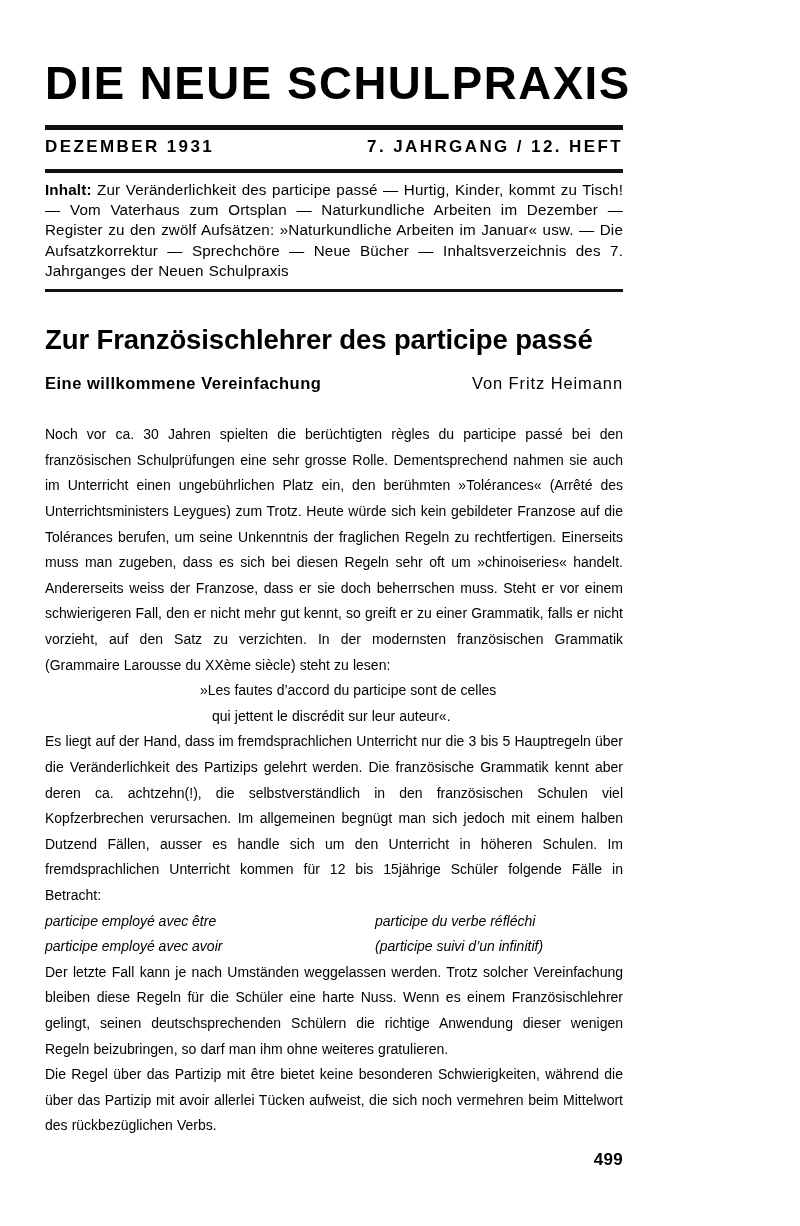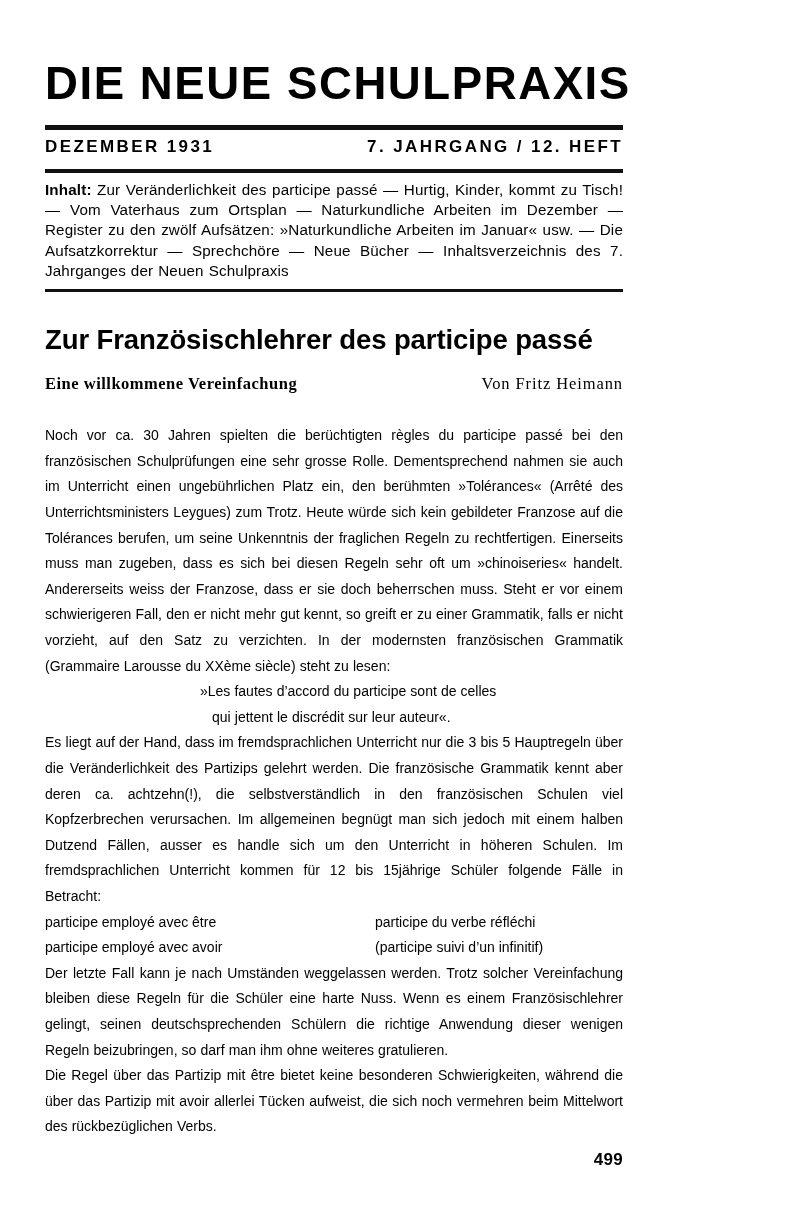--- a/index.html
+++ b/index.html
@@ -88,21 +88,20 @@
     margin-top: 32px;
     line-height: 1.15;
     white-space: nowrap;
   }
   .subhead-row {
     display: flex;
     justify-content: space-between;
     align-items: baseline;
     margin-top: 10px;
     font-size: 16.5px;
-    font-family: Liberation Serif, serif;
   }
   .subhead {
     font-weight: 700;
     letter-spacing: 0.5px;
   }
   .byline {
     font-weight: 400;
     letter-spacing: 0.9px;
   }
 
@@ -129,20 +128,21 @@
     display: block;
     white-space: nowrap;
   }
   .quote .qline.indent2 {
     padding-left: 12px;
   }
 
   
   .case-list {
     display: block;
+    font-style: italic;
   }
   .case-row {
     display: flex;
   }
   .case-col-a {
     width: 330px;
     flex: 0 0 330px;
     white-space: nowrap;
   }
   .case-col-b {

